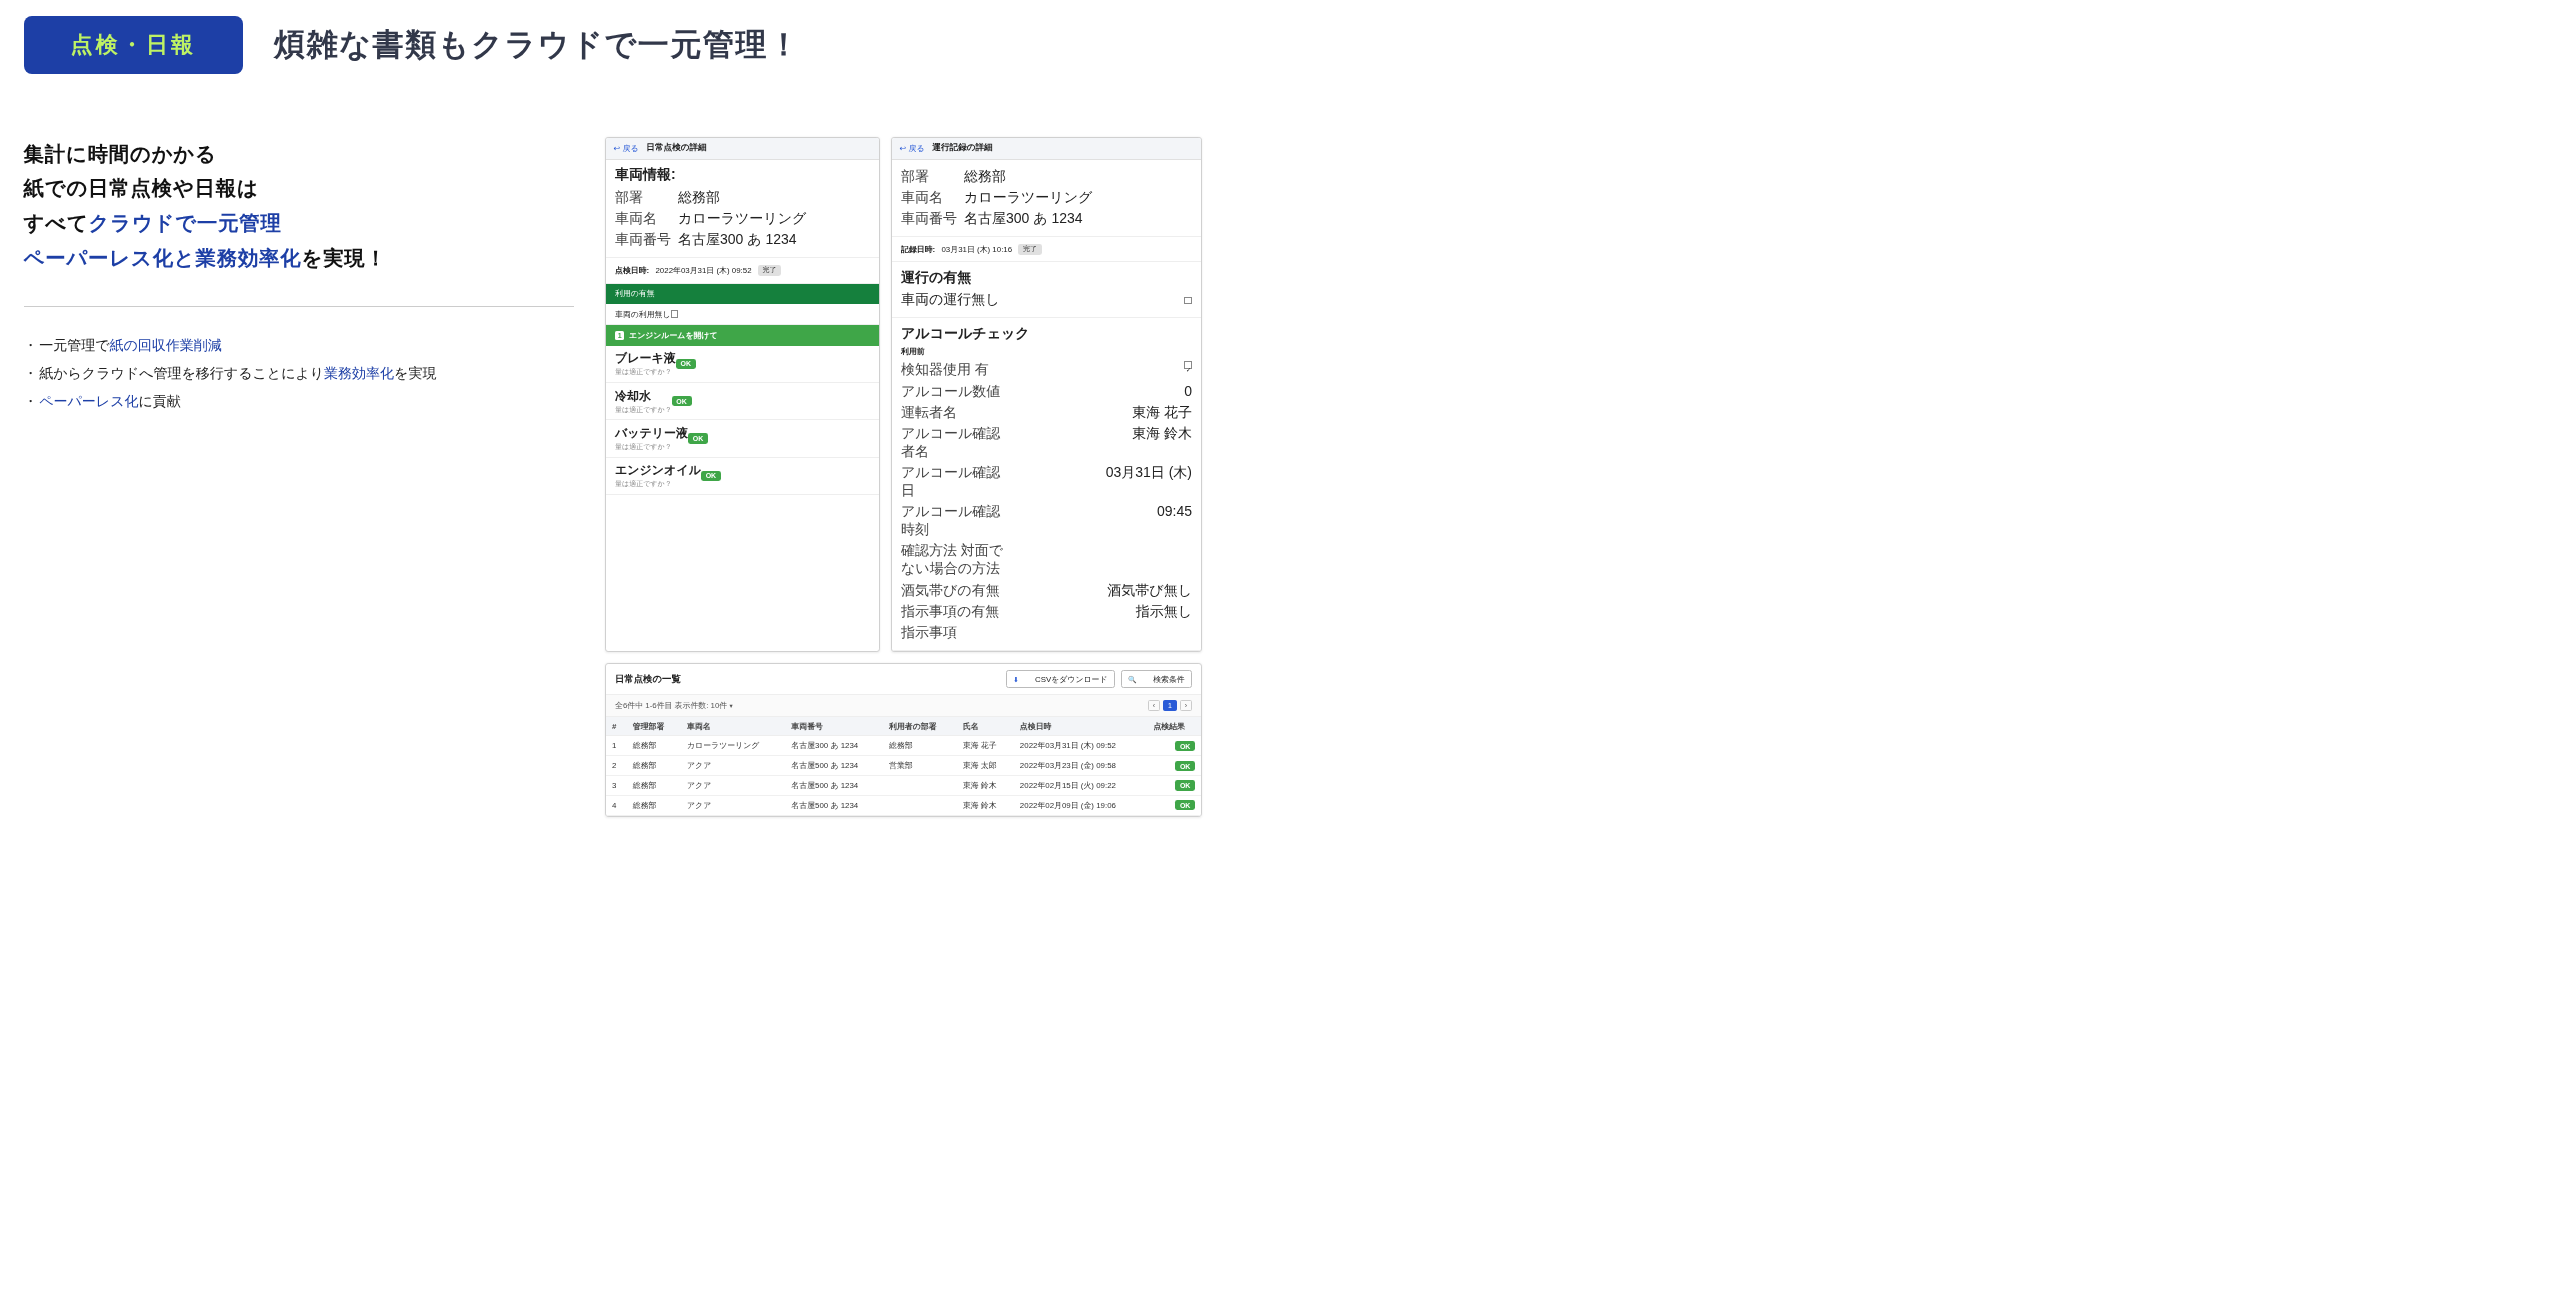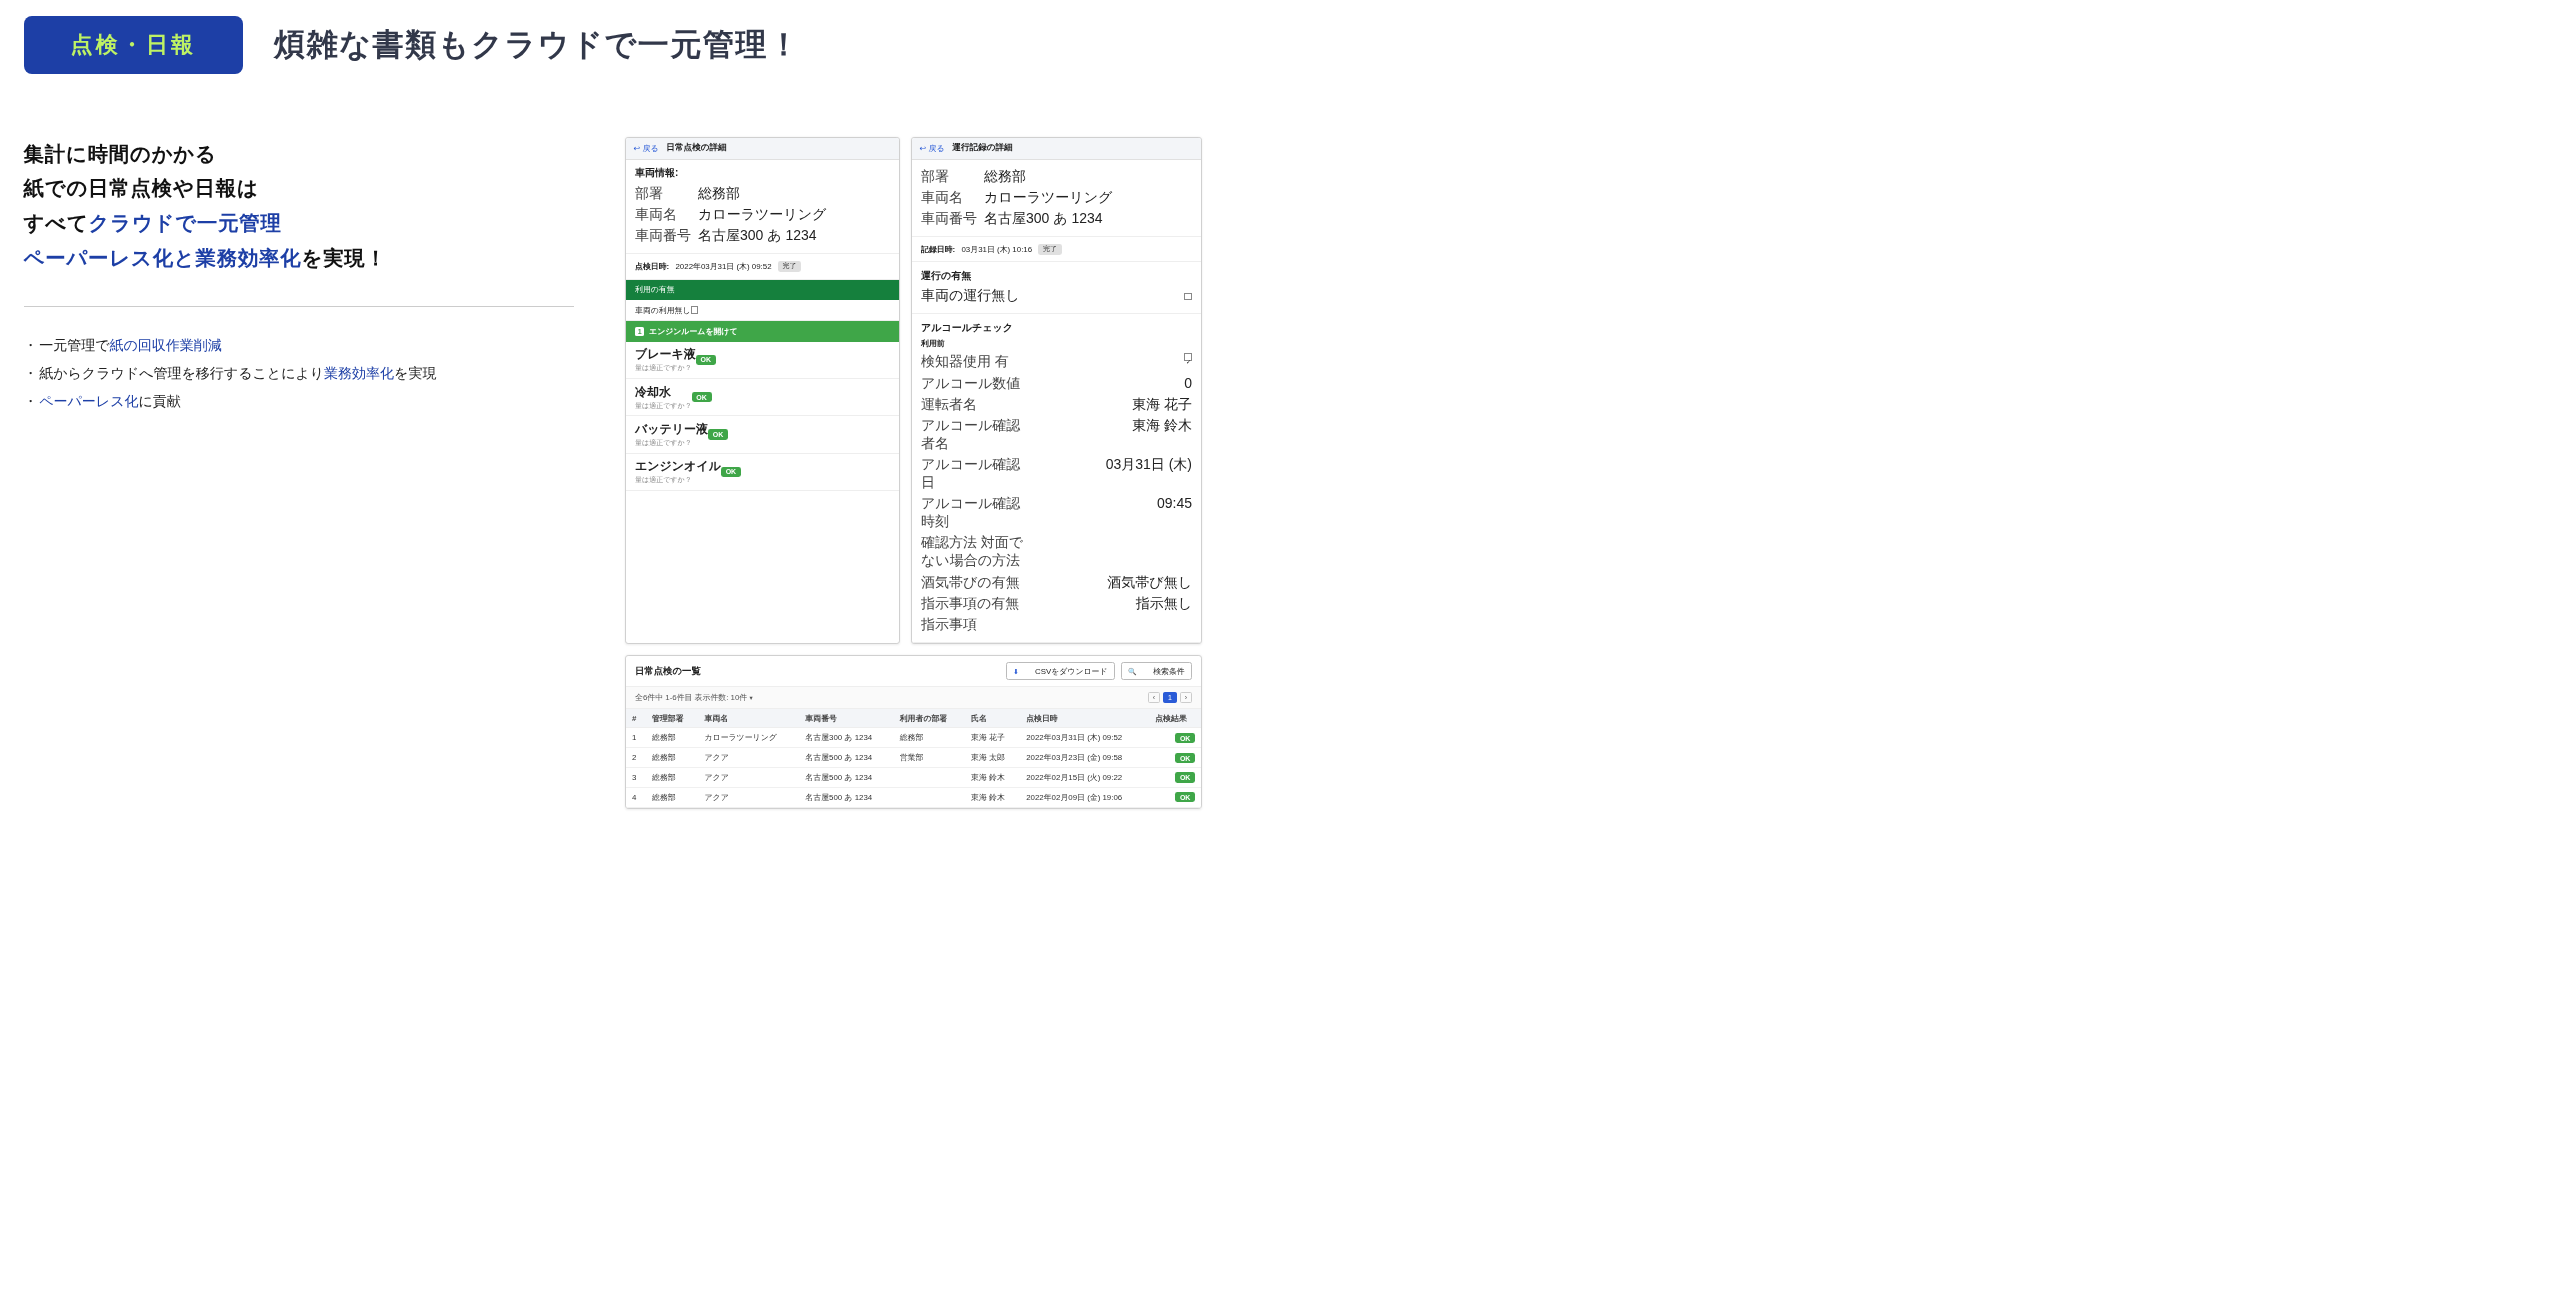--- a/index.html
+++ b/index.html
@@ -26,21 +26,21 @@
     color: #32384a;
     letter-spacing: 1.6px;
   }
   .main-flex { display: flex; gap: 31px; align-items: flex-start; }
   .left-col { flex: 0 0 550px; }
   .sub-headline { font-size: 20.4px; font-weight: 800; line-height: 1.7; letter-spacing: 0.8px; color: #111; }
   .blue-text { color: #1d3fa6; }
   .hr { height: 0.8px; background: #ccc; margin: 31px 0 23.6px; }
   .bullets { font-size: 14px; line-height: 2; color: #222; }
   .bullets .dot { color: #222; margin-right: 1.6px; }
-  .right-col { flex: 1; display: flex; flex-direction: column; gap: 11px; margin-left: 20px; }
+  .right-col { flex: 1; display: flex; flex-direction: column; gap: 11px; }
   .panels-top { display: flex; gap: 11px; }
   .panel {
     background: #fff;
     border: 0.8px solid #d0d0d0;
     border-radius: 3.1px;
     box-shadow: 0 0.8px 2.4px rgba(0,0,0,.08);
     font-size: 7.9px;
     overflow: hidden;
   }
   .panel-wide { flex: 0 0 275px; }
@@ -49,21 +49,21 @@
     background: #f3f5f8;
     border-bottom: 0.8px solid #e0e0e0;
     padding: 4.7px 7.9px;
     display: flex;
     align-items: center;
     gap: 7.9px;
   }
   .back-link { color: #2a5bd7; font-size: 7.9px; cursor: pointer; }
   .panel-title { font-weight: 700; font-size: 8.6px; color: #222; }
   .panel-section { padding: 6.3px 9.4px; border-bottom: 0.8px solid #eee; }
-  .panel-section-title { font-weight: 700; font-size: 10px; margin-bottom: 3.1px; }
+  .panel-section-title { font-weight: 700; font-size: 14px; margin-bottom: 3.1px; }
   .kv-row { display: flex; font-size: 14px; padding: 1.6px 0; }
   .kv-key { width: 63px; color: #444; }
   .kv-val { color: #222; }
   .kv-val-right { margin-left: auto; color: #222; }
   .datetime-bar { padding: 6.3px 9.4px; border-bottom: 0.8px solid #eee; background: #fff; display: flex; align-items: center; gap: 6.3px; font-size: 7.9px; }
   .dt-label { font-weight: 700; }
   .status-chip { background: #e0e0e0; color: #333; font-size: 7px; padding: 0.8px 4.7px; border-radius: 2.4px; }
   .gray-bar { background: #15803d; color: #fff; padding: 4.7px 9.4px; font-size: 7.9px; font-weight: 400; }
   .green-bar { background: #3fa648; color: #fff; padding: 4.7px 9.4px; font-size: 7.9px; font-weight: 600; display: flex; align-items: center; gap: 4.7px; }
   .green-bar .num { background: #fff; color: #3fa648; font-size: 7px; width: 9.4px; height: 9.4px; border-radius: 1.6px; display: inline-flex; align-items: center; justify-content: center; }

